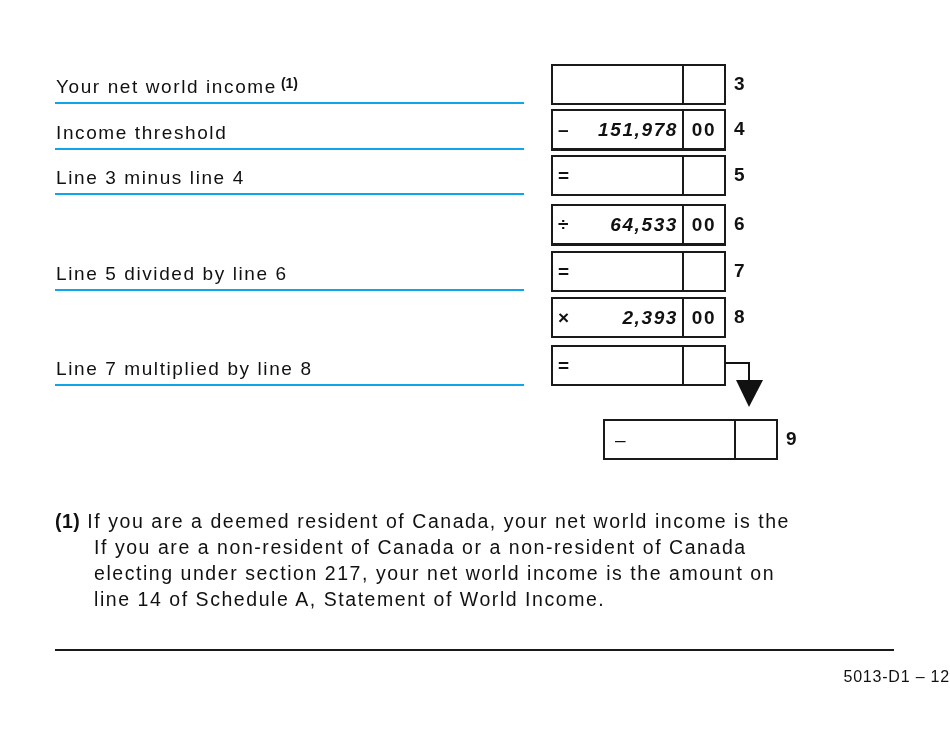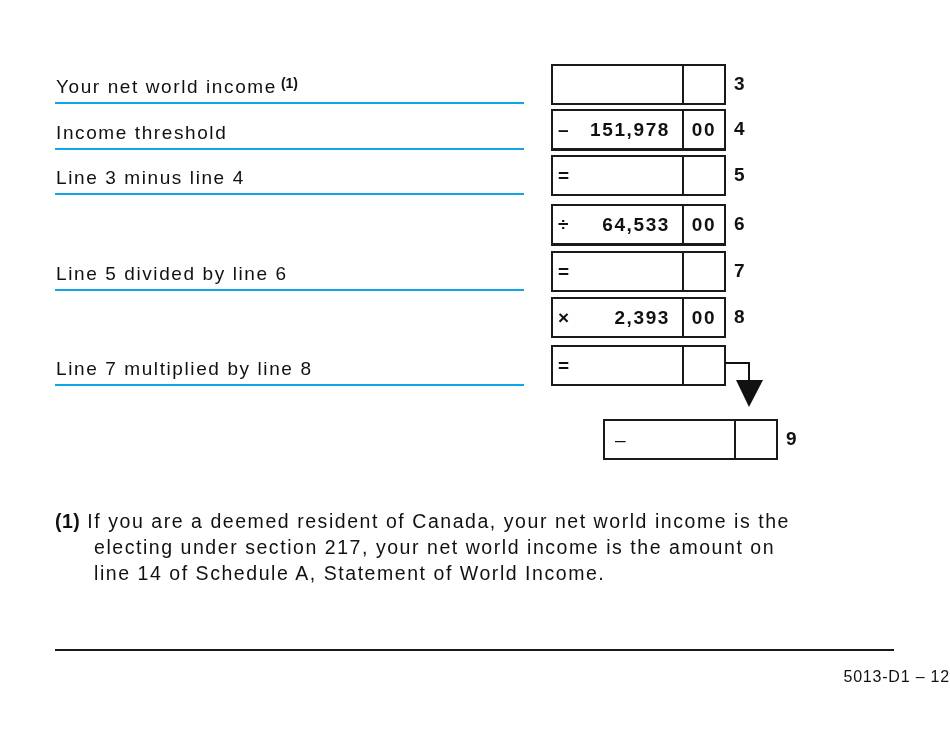--- a/index.html
+++ b/index.html
@@ -10,21 +10,21 @@
            box-sizing: border-box; }
   .label span.t { position: absolute; left: 1px; bottom: 4px; white-space: nowrap; }
   .label sup { font-size: 14px; font-weight: bold; letter-spacing: 0; vertical-align: 5px; margin-left: 4px; }
   .box { position: absolute; height: 41px; border: 2px solid #1a1a1a; box-sizing: border-box; display: flex; }
   .box.thick { border-bottom-width: 3px; }
   .box .dollars { position: relative; height: 100%; border-right: 2px solid #1a1a1a; box-sizing: border-box;
                   font-size: 19px; font-weight: bold; letter-spacing: 1.6px; }
   .box .cents { height: 100%; box-sizing: border-box; font-size: 19px; font-weight: bold;
                 letter-spacing: 1.6px; display: flex; align-items: center; justify-content: center; }
   .op { position: absolute; left: 5px; top: 50%; transform: translateY(-50%); font-size: 19px; font-weight: bold; }
-  .amt { position: absolute; right: 12px; top: 50%; transform: translateY(-50%); white-space: nowrap; }
+  .amt { position: absolute; right: 4px; top: 50%; transform: translateY(-50%); white-space: nowrap; font-style: italic; }
   .lineno { position: absolute; font-size: 19px; font-weight: bold; }
   .footnote { position: absolute; left: 55px; top: 508px; width: 850px; font-size: 19.5px;
               letter-spacing: 1.55px; line-height: 26px; }
   .footnote .fn-mark { font-weight: bold; letter-spacing: 0.5px; }
   .footnote .fn-line { display: block; white-space: nowrap; }
   .footnote .indent { padding-left: 39px; }
   .rule { position: absolute; left: 55px; top: 649px; width: 839px; height: 2px; background: #1a1a1a; }
   .pageno { position: absolute; left: 0; width: 950px; top: 668px; text-align: right; font-size: 16px; letter-spacing: 0.8px; }
   svg.arrow { position: absolute; left: 720px; top: 355px; }
 </style>
@@ -118,18 +118,19 @@
   <div class="dollars" style="width:131px;">
     <span class="op" style="left:10px; font-weight:normal;">–</span>
     <span class="amt"></span>
   </div>
   <div class="cents" style="width:40px;"></div>
 </div>
 <div class="lineno" style="left:786px; top:428px;">9</div>
 
 <div class="footnote">
   <span class="fn-line"><span class="fn-mark">(1)</span> <span>If you are a deemed resident of Canada, your net world income is the</span></span>
+  <span class="fn-line indent">If you are a non-resident of Canada or a non-resident of Canada</span>
   <span class="fn-line indent">electing under section 217, your net world income is the amount on</span>
   <span class="fn-line indent">line 14 of Schedule A, Statement of World Income.</span>
 </div>
 
 <div class="rule"></div>
 <div class="pageno">5013-D1 – 12</div>
 
 </body></html>

